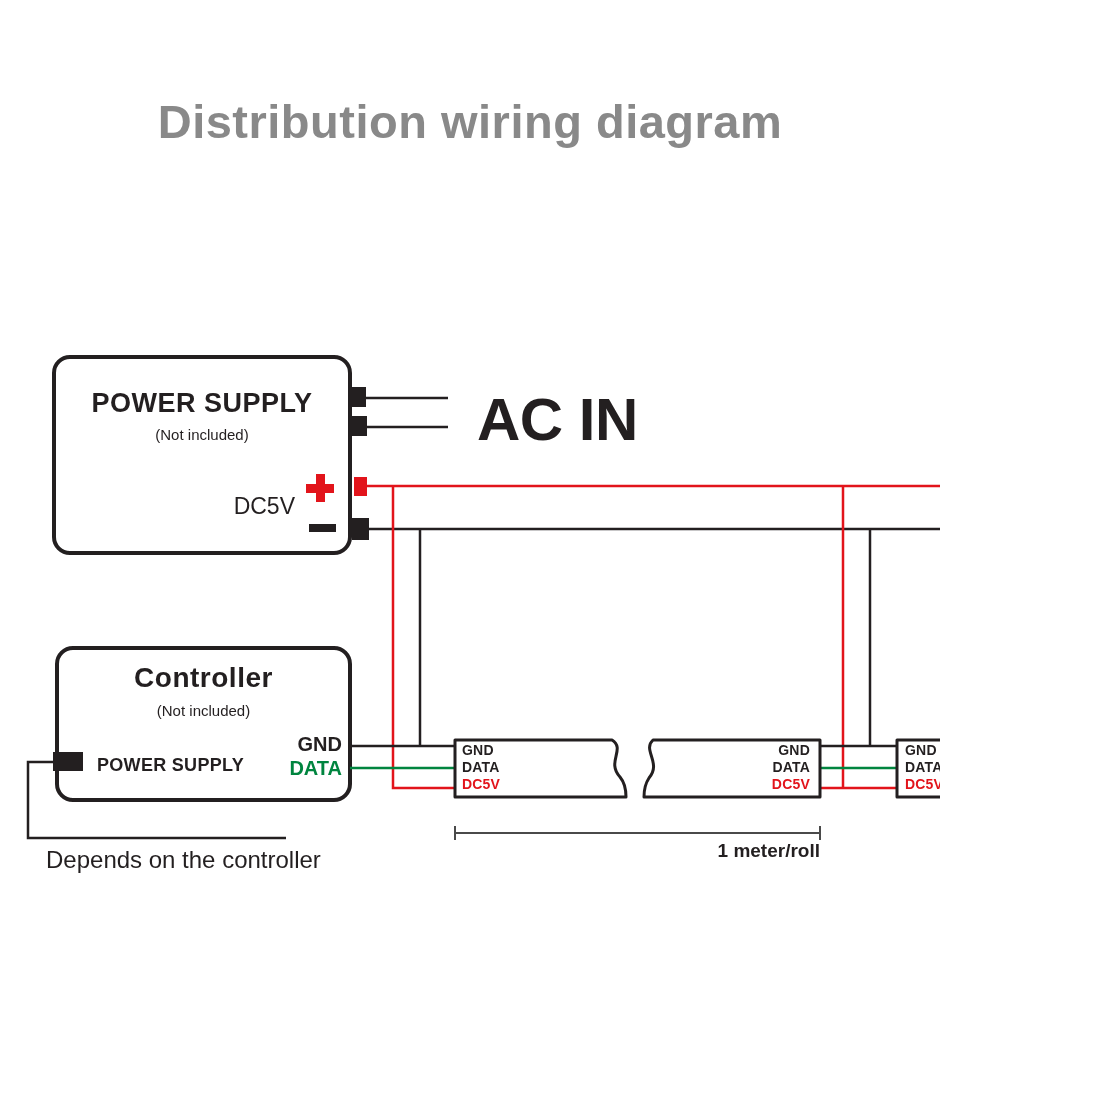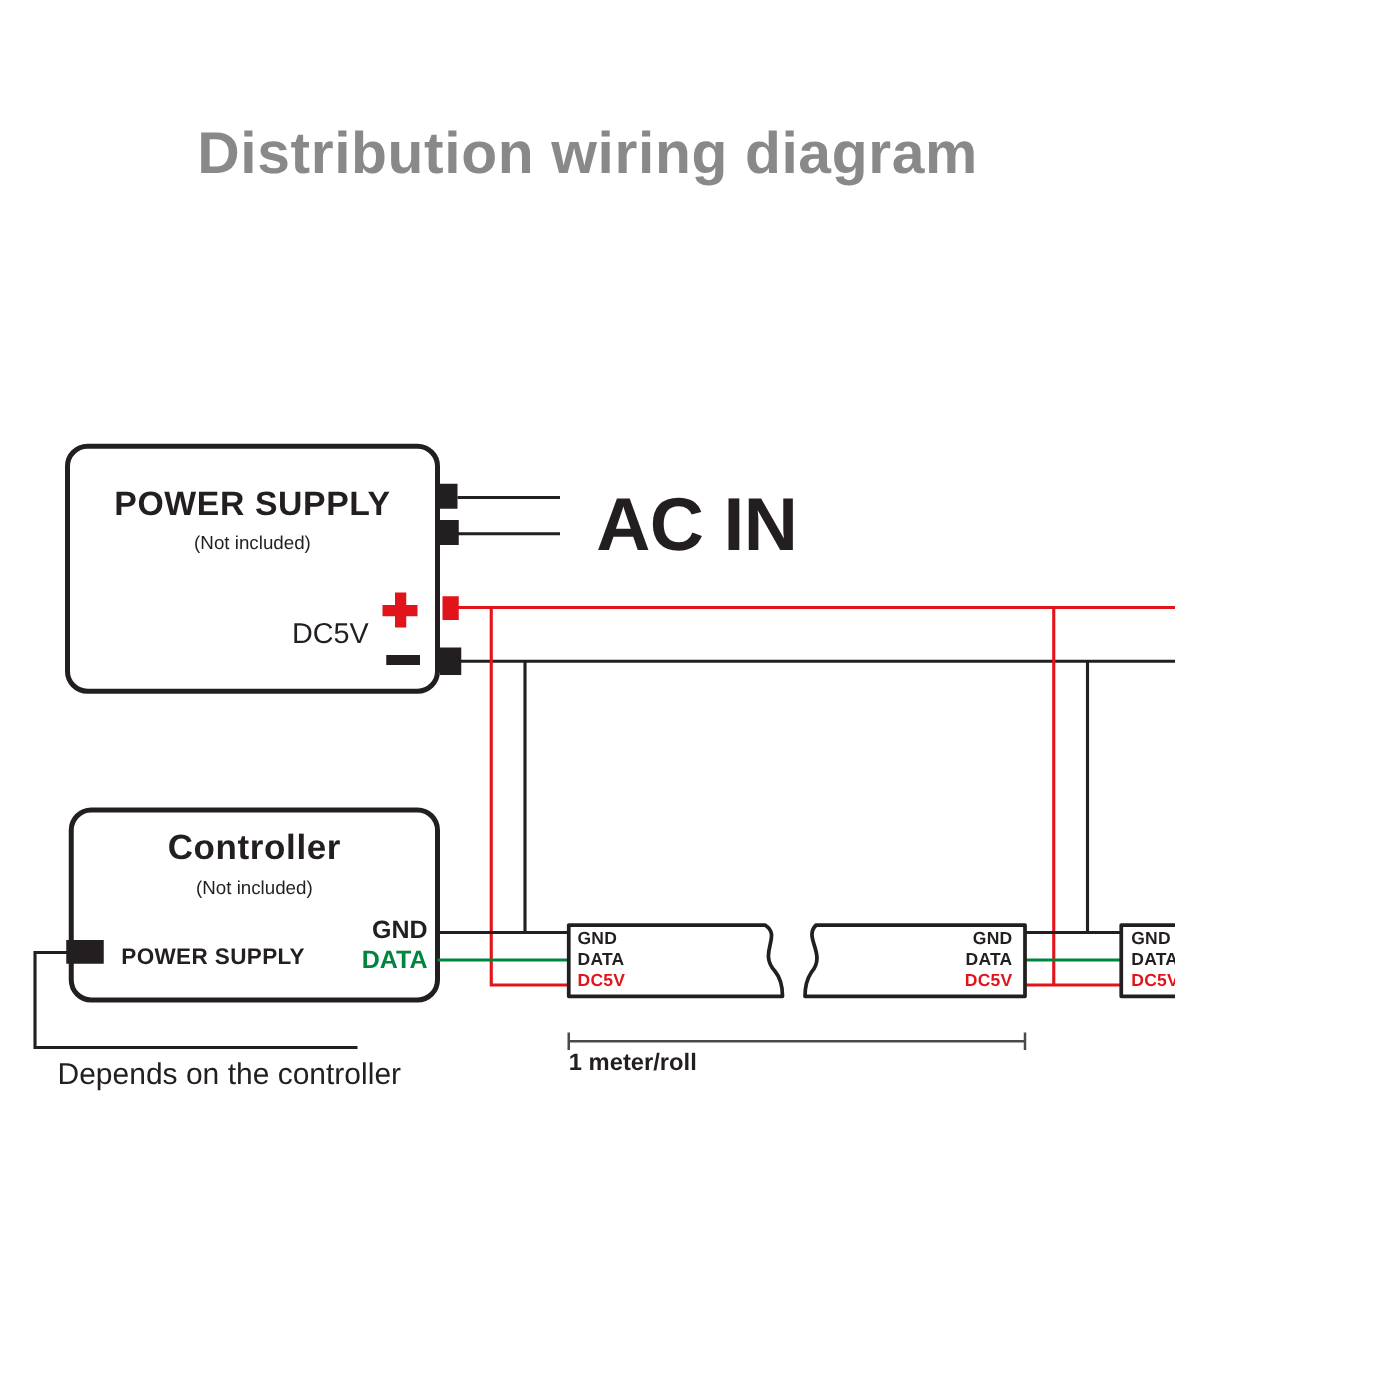--- a/index.html
+++ b/index.html
@@ -39,21 +39,21 @@
   .ctrl-title{left:65px;top:662px;width:277px;font-size:28px;}
   .ctrl-note{left:65px;top:702px;width:277px;}
   .ctrl-ps{left:97px;top:755px;font-size:18px;font-weight:600;letter-spacing:.3px;}
   .ctrl-gnd{left:240px;top:733px;width:102px;text-align:right;font-size:20px;font-weight:700;}
   .ctrl-data{left:240px;top:757px;width:102px;text-align:right;font-size:20px;font-weight:700;color:var(--wire-green);}
   .strip-labels{top:742px;font-size:14px;font-weight:700;line-height:17.2px;letter-spacing:.2px;}
   .strip-1{left:462px;}
   .strip-2{left:698px;width:112px;text-align:right;}
   .strip-3{left:905px;}
   .pin-dc{color:var(--wire-red);}
-  .dim-label{left:455px;top:840px;width:365px;text-align:left;font-size:19px;font-weight:700;}
+  .dim-label{left:455px;top:840px;width:365px;text-align:right;font-size:19px;font-weight:700;}
   .footnote{left:46px;top:846px;font-size:24px;}
   .wk{stroke:var(--wire-black);stroke-width:2.5;fill:none;}
   .wr{stroke:var(--wire-red);stroke-width:2.5;fill:none;}
   .wg{stroke:var(--wire-green);stroke-width:2.5;fill:none;}
   .strip{fill:#fff;stroke:var(--wire-black);stroke-width:3;stroke-linejoin:round;}
   .tab{fill:var(--wire-black);}
   .tab-red{fill:var(--wire-red);}
   .dim{stroke:#4a4a4a;stroke-width:2;fill:none;}
 </style>
 </head>

